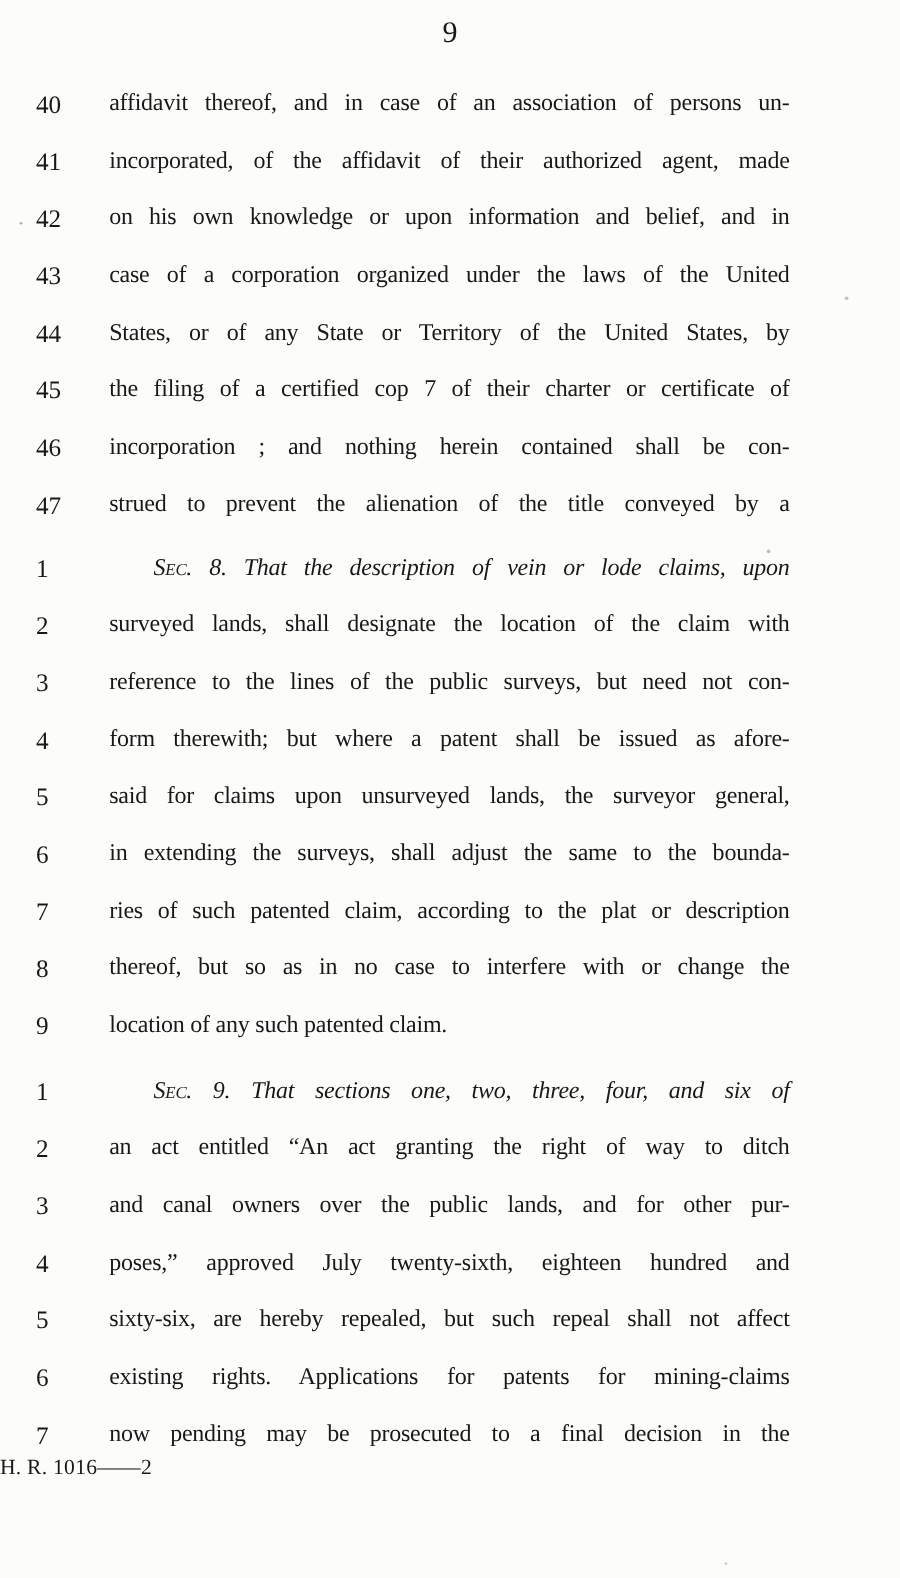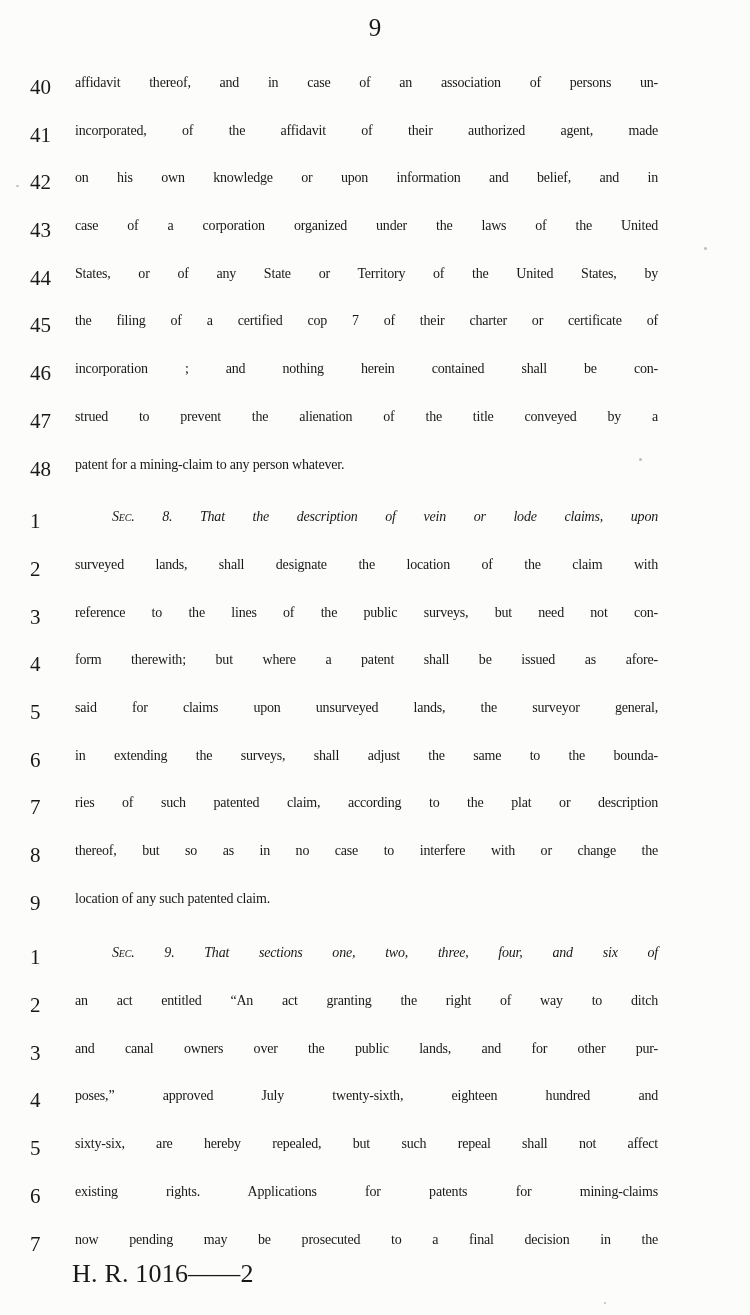--- a/index.html
+++ b/index.html
@@ -35,33 +35,33 @@
   }
   .ln {
     flex: 0 0 75px;
     box-sizing: border-box;
     padding-left: 30px;
     font-size: 21px;
     line-height: 1.18;
   }
   .lt {
     width: 635px;
-    font-size: 14px;
+    font-size: 20px;
     line-height: 1.18;
     letter-spacing: -0.2px;
     text-align: justify;
     text-align-last: justify;
+    margin-left: 16px;
   }
   .line.last .lt { text-align-last: left; }
   .line.indent .lt { text-indent: 37px; font-style: italic; }
   .sc { font-variant: small-caps; }
   .footer {
     margin-top: -20px;
-    padding-left: 72px;
-    font-size: 26px;
+    font-size: 18px;
     letter-spacing: 0.2px;
   }
   .speckle {
     position: absolute;
     background: #8a8a84;
     border-radius: 50%;
     opacity: 0.55;
   }
 </style>
 </head>
@@ -96,24 +96,20 @@
           <span class="ln">45</span>
           <span class="lt">the filing of a certified cop 7 of their charter or certificate of</span>
         </div>
         <div class="line">
           <span class="ln">46</span>
           <span class="lt">incorporation ; and nothing herein contained shall be con-</span>
         </div>
         <div class="line">
           <span class="ln">47</span>
           <span class="lt">strued to prevent the alienation of the title conveyed by a</span>
-        </div>
-        <div class="line last">
-          <span class="ln">48</span>
-          <span class="lt">patent for a mining-claim to any person whatever.</span>
         </div>
       </div>
       <div class="block gap-sm">
         <div class="line indent">
           <span class="ln">1</span>
           <span class="lt"><span class="sc">Sec. 8.</span> That the description of vein or lode claims, upon</span>
         </div>
         <div class="line">
           <span class="ln">2</span>
           <span class="lt">surveyed lands, shall designate the location of the claim with</span>

